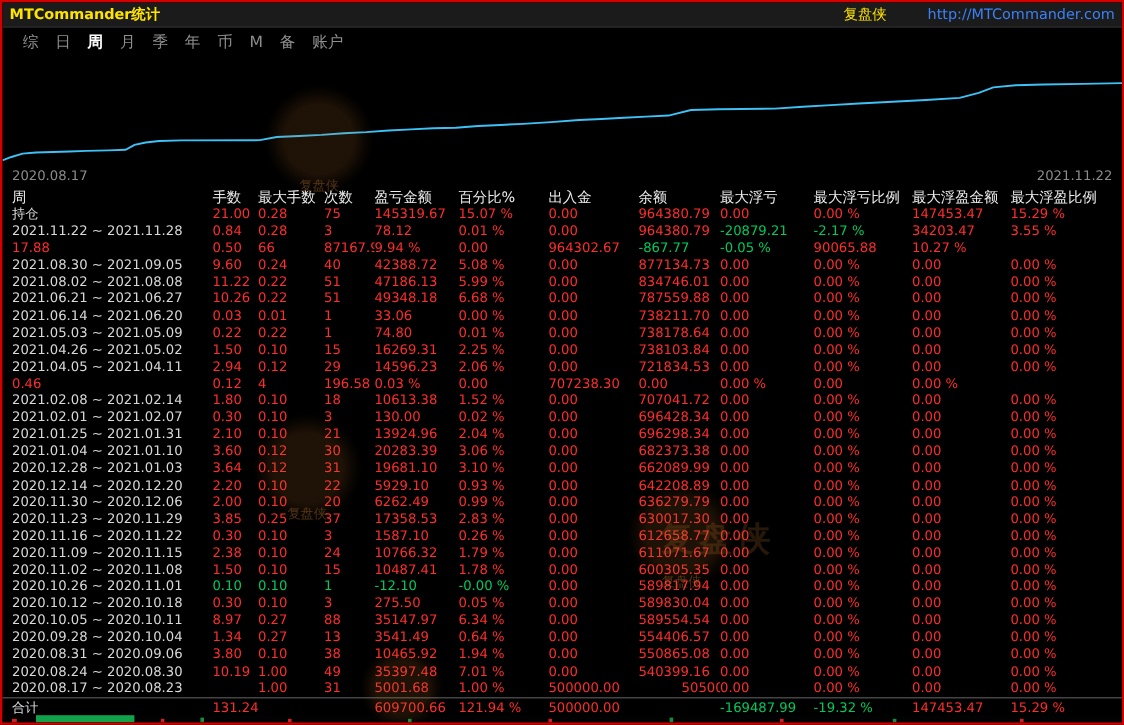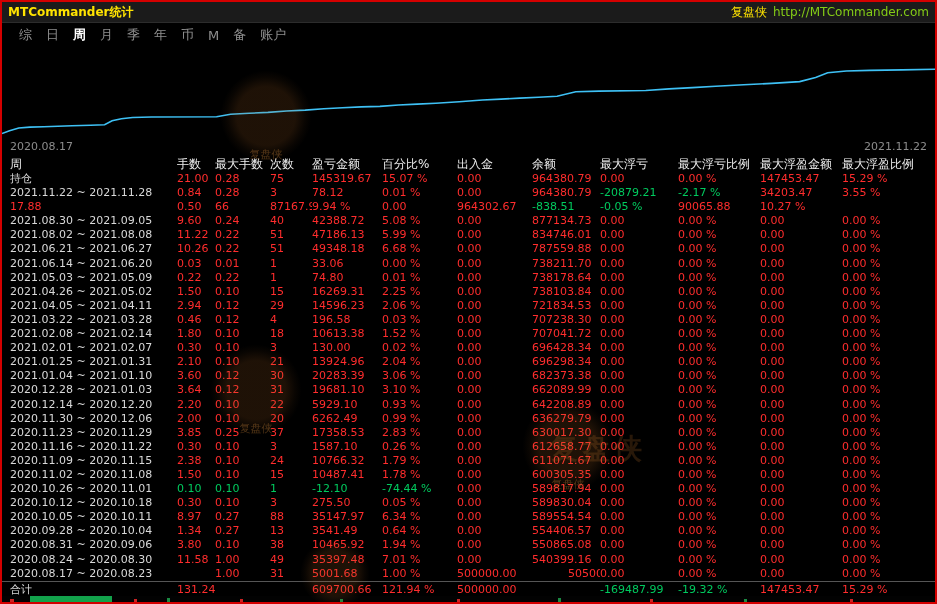--- a/index.html
+++ b/index.html
@@ -10,21 +10,21 @@
   }
   
   .titlebar{
     position:absolute;top:0;left:0;right:0;height:20px;background:#1b1b1b;
     display:flex;justify-content:space-between;align-items:center;
     padding:0 6px;border-bottom:1px solid #2c2c2c;z-index:3;
   }
   .app-title{color:#ffe400;font-size:12px;font-weight:bold;}
   .brand{font-size:12px;display:flex;gap:6px;align-items:center;}
   .brand .name{color:#ffe400;}
-  .brand .url{color:#84cc16;}
+  .brand .url{color:#3b82f6;margin-left:28px;}
   
   .menubar{
     position:absolute;top:20px;left:0;right:0;height:26px;
     display:flex;align-items:center;padding-left:10px;z-index:3;
   }
   .menu-item{color:#8f8f8f;font-size:13px;padding:0 7px;cursor:default;}
   .menu-item.active{color:#ffffff;font-weight:bold;}
   
   .chart{position:absolute;top:46px;left:0;right:0;height:92px;z-index:1;}
   .chart svg{width:100%;height:100%;display:block;}
@@ -140,21 +140,21 @@
         <div class="cell" style="color: rgb(255, 45, 45);">3.55 %</div>
       </div>
       <div class="grid row">
         <div class="cell" style="color: rgb(255, 45, 45);">17.88</div>
         <div class="cell" style="color: rgb(255, 45, 45);">0.50</div>
         <div class="cell" style="color: rgb(255, 45, 45);">66</div>
         <div class="cell" style="color: rgb(255, 45, 45);">87167.94</div>
         <div class="cell" style="color: rgb(255, 45, 45);">9.94 %</div>
         <div class="cell" style="color: rgb(255, 45, 45);">0.00</div>
         <div class="cell" style="color: rgb(255, 45, 45);">964302.67</div>
-        <div class="cell" style="color: rgb(0, 202, 94);">-838.51</div>
+        <div class="cell" style="color: rgb(0, 202, 94);">-867.77</div>
         <div class="cell" style="color: rgb(0, 202, 94);">-0.05 %</div>
         <div class="cell" style="color: rgb(255, 45, 45);">90065.88</div>
         <div class="cell" style="color: rgb(255, 45, 45);">10.27 %</div>
       </div>
       <div class="grid row">
         <div class="cell period">2021.08.30 ~ 2021.09.05</div>
         <div class="cell" style="color: rgb(255, 45, 45);">9.60</div>
         <div class="cell" style="color: rgb(255, 45, 45);">0.24</div>
         <div class="cell" style="color: rgb(255, 45, 45);">40</div>
         <div class="cell" style="color: rgb(255, 45, 45);">42388.72</div>
@@ -244,21 +244,20 @@
         <div class="cell" style="color: rgb(255, 45, 45);">14596.23</div>
         <div class="cell" style="color: rgb(255, 45, 45);">2.06 %</div>
         <div class="cell" style="color: rgb(255, 45, 45);">0.00</div>
         <div class="cell" style="color: rgb(255, 45, 45);">721834.53</div>
         <div class="cell" style="color: rgb(255, 45, 45);">0.00</div>
         <div class="cell" style="color: rgb(255, 45, 45);">0.00 %</div>
         <div class="cell" style="color: rgb(255, 45, 45);">0.00</div>
         <div class="cell" style="color: rgb(255, 45, 45);">0.00 %</div>
       </div>
       <div class="grid row">
-        <div class="cell period">2021.03.22 ~ 2021.03.28</div>
         <div class="cell" style="color: rgb(255, 45, 45);">0.46</div>
         <div class="cell" style="color: rgb(255, 45, 45);">0.12</div>
         <div class="cell" style="color: rgb(255, 45, 45);">4</div>
         <div class="cell" style="color: rgb(255, 45, 45);">196.58</div>
         <div class="cell" style="color: rgb(255, 45, 45);">0.03 %</div>
         <div class="cell" style="color: rgb(255, 45, 45);">0.00</div>
         <div class="cell" style="color: rgb(255, 45, 45);">707238.30</div>
         <div class="cell" style="color: rgb(255, 45, 45);">0.00</div>
         <div class="cell" style="color: rgb(255, 45, 45);">0.00 %</div>
         <div class="cell" style="color: rgb(255, 45, 45);">0.00</div>
@@ -417,21 +416,21 @@
         <div class="cell" style="color: rgb(255, 45, 45);">0.00 %</div>
         <div class="cell" style="color: rgb(255, 45, 45);">0.00</div>
         <div class="cell" style="color: rgb(255, 45, 45);">0.00 %</div>
       </div>
       <div class="grid row">
         <div class="cell period">2020.10.26 ~ 2020.11.01</div>
         <div class="cell" style="color: rgb(0, 202, 94);">0.10</div>
         <div class="cell" style="color: rgb(0, 202, 94);">0.10</div>
         <div class="cell" style="color: rgb(0, 202, 94);">1</div>
         <div class="cell" style="color: rgb(0, 202, 94);">-12.10</div>
-        <div class="cell" style="color: rgb(0, 202, 94);">-74.44 %</div>
+        <div class="cell" style="color: rgb(0, 202, 94);">-0.00 %</div>
         <div class="cell" style="color: rgb(255, 45, 45);">0.00</div>
         <div class="cell" style="color: rgb(255, 45, 45);">589817.94</div>
         <div class="cell" style="color: rgb(255, 45, 45);">0.00</div>
         <div class="cell" style="color: rgb(255, 45, 45);">0.00 %</div>
         <div class="cell" style="color: rgb(255, 45, 45);">0.00</div>
         <div class="cell" style="color: rgb(255, 45, 45);">0.00 %</div>
       </div>
       <div class="grid row">
         <div class="cell period">2020.10.12 ~ 2020.10.18</div>
         <div class="cell" style="color: rgb(255, 45, 45);">0.30</div>
@@ -483,21 +482,21 @@
         <div class="cell" style="color: rgb(255, 45, 45);">1.94 %</div>
         <div class="cell" style="color: rgb(255, 45, 45);">0.00</div>
         <div class="cell" style="color: rgb(255, 45, 45);">550865.08</div>
         <div class="cell" style="color: rgb(255, 45, 45);">0.00</div>
         <div class="cell" style="color: rgb(255, 45, 45);">0.00 %</div>
         <div class="cell" style="color: rgb(255, 45, 45);">0.00</div>
         <div class="cell" style="color: rgb(255, 45, 45);">0.00 %</div>
       </div>
       <div class="grid row">
         <div class="cell period">2020.08.24 ~ 2020.08.30</div>
-        <div class="cell" style="color: rgb(255, 45, 45);">11.58</div>
+        <div class="cell" style="color: rgb(255, 45, 45);">10.19</div>
         <div class="cell" style="color: rgb(255, 45, 45);">1.00</div>
         <div class="cell" style="color: rgb(255, 45, 45);">49</div>
         <div class="cell" style="color: rgb(255, 45, 45);">35397.48</div>
         <div class="cell" style="color: rgb(255, 45, 45);">7.01 %</div>
         <div class="cell" style="color: rgb(255, 45, 45);">0.00</div>
         <div class="cell" style="color: rgb(255, 45, 45);">540399.16</div>
         <div class="cell" style="color: rgb(255, 45, 45);">0.00</div>
         <div class="cell" style="color: rgb(255, 45, 45);">0.00 %</div>
         <div class="cell" style="color: rgb(255, 45, 45);">0.00</div>
         <div class="cell" style="color: rgb(255, 45, 45);">0.00 %</div>

